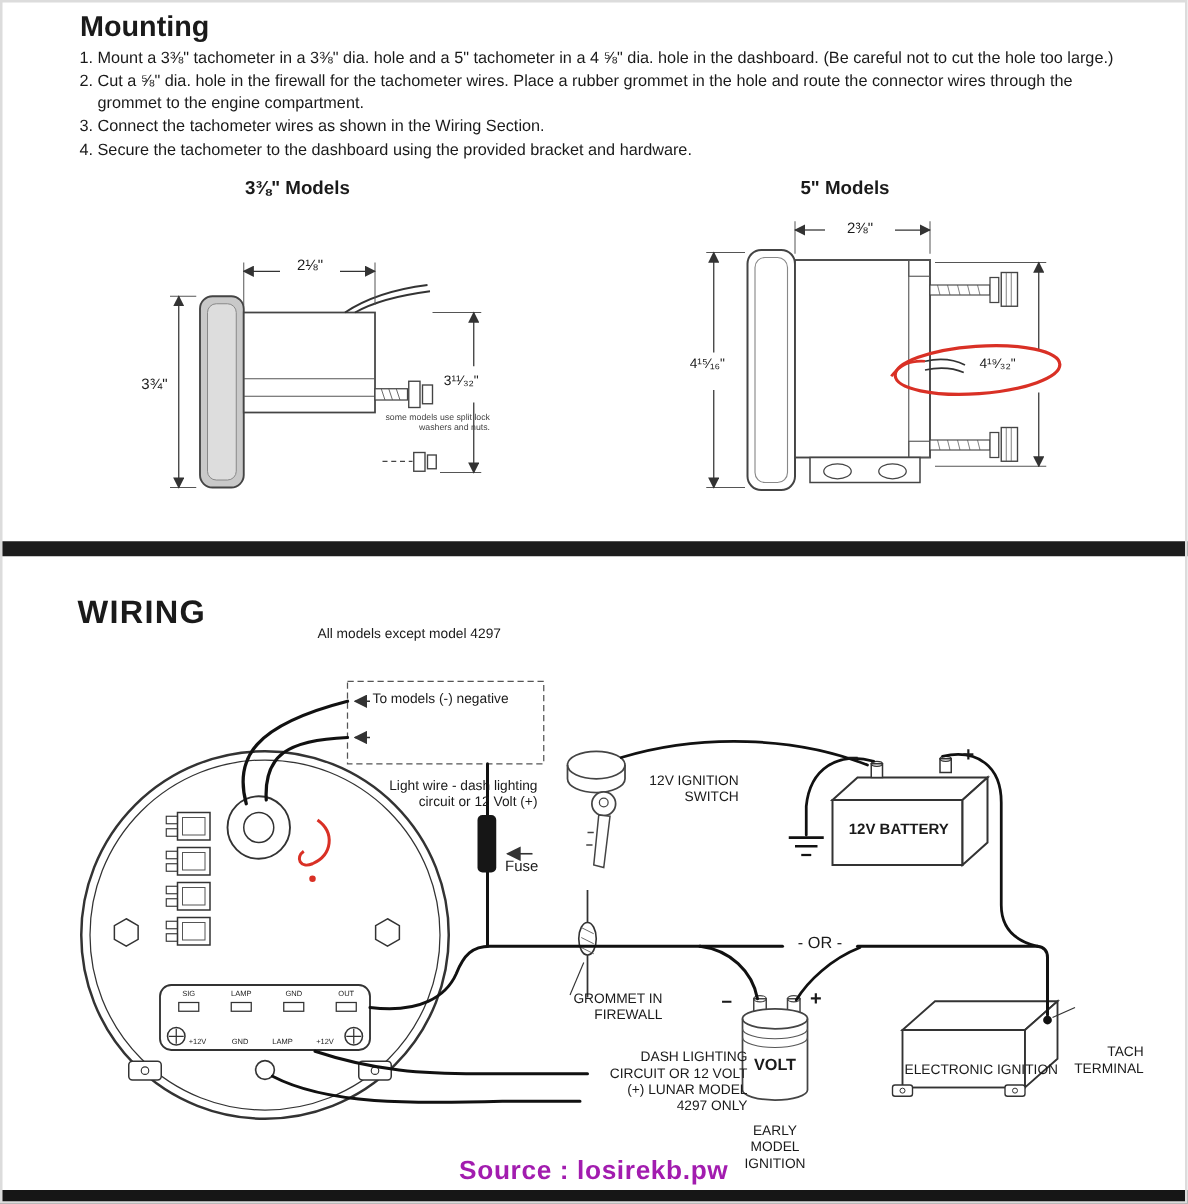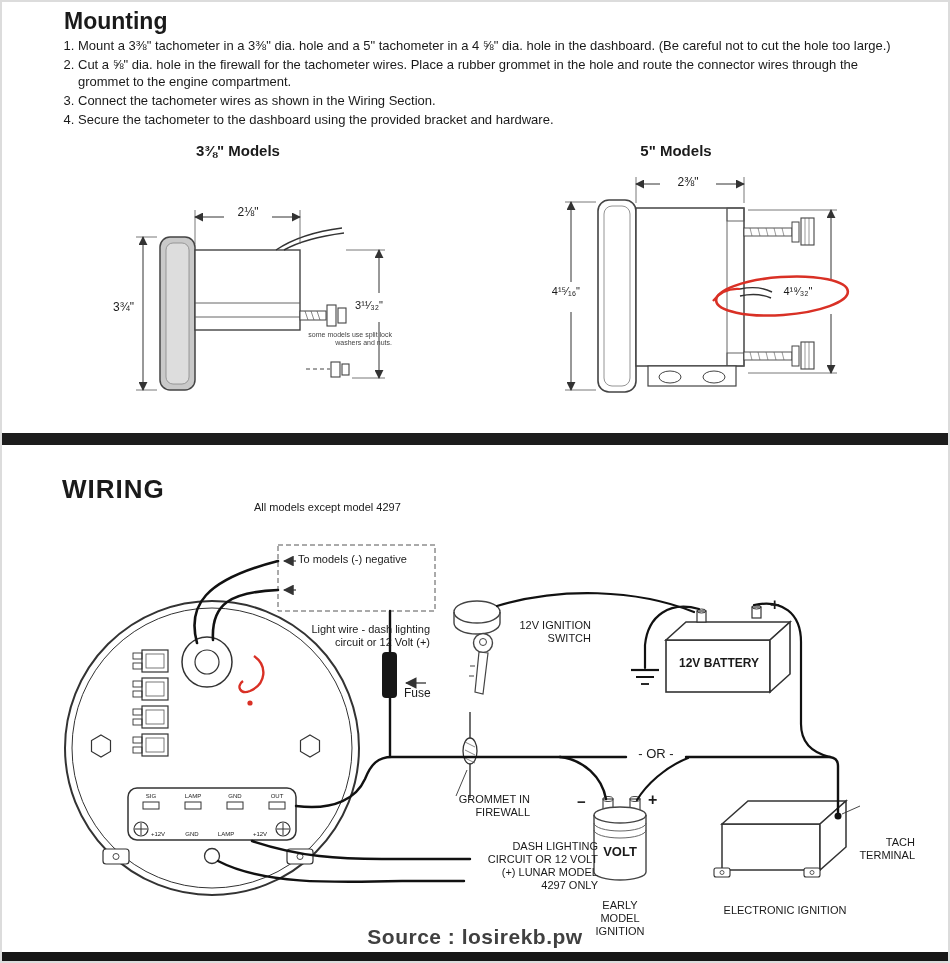--- a/index.html
+++ b/index.html
@@ -40,32 +40,32 @@
   #l-battery    { left:672px; top:656px; width:94px; font-size:12px; }
   #s-bminus     { left:678px; top:598px; font-size:15px; }
   #s-bplus      { left:770px; top:596px; font-size:16px; }
   #l-or         { left:626px; top:746px; width:60px; font-size:13px; }
   #l-grommet    { left:442px; top:793px; width:88px; font-size:11px; }
   #s-cminus     { left:577px; top:793px; font-size:15px; }
   #s-cplus      { left:648px; top:791px; font-size:16px; }
   #l-coil       { left:597px; top:844px; width:46px; font-size:13px; }
   #l-dashlight  { left:476px; top:840px; width:122px; font-size:11px; }
   #l-early      { left:584px; top:899px; width:72px; font-size:11px; }
-  #l-electronic { left:703px; top:904px; width:164px; font-size:11px; }
+  #l-electronic { left:703px; top:850px; width:164px; font-size:11px; }
   #l-tachterm   { left:845px; top:793px; width:70px; font-size:11px;margin-top:43px; }
 
   .term { position:absolute; font-size:6px; width:30px; text-align:center; z-index:2; }
   #tt0 { left:136px; top:793px; } #tt1 { left:178px; top:793px; }
   #tt2 { left:220px; top:793px; } #tt3 { left:262px; top:793px; }
   #tb0 { left:143px; top:831px; } #tb1 { left:177px; top:831px; }
   #tb2 { left:211px; top:831px; } #tb3 { left:245px; top:831px; }
 
   #watermark {
     left:0; top:925px; width:950px; text-align:center;
-    font-size:21px; font-weight:bold; color:#404040; letter-spacing:0.5px; z-index:4;
+    font-size:21px; font-weight:bold; color:#a21caf; letter-spacing:0.5px; z-index:4;
     text-shadow:-1px -1px 0 #fff, 1px -1px 0 #fff, -1px 1px 0 #fff, 1px 1px 0 #fff, 0 0 4px #fff;
   }
 </style>
 </head>
 <body>
 
 <div class="frame"></div>
 <div id="divider"></div>
 <div id="bottombar"></div>
 

